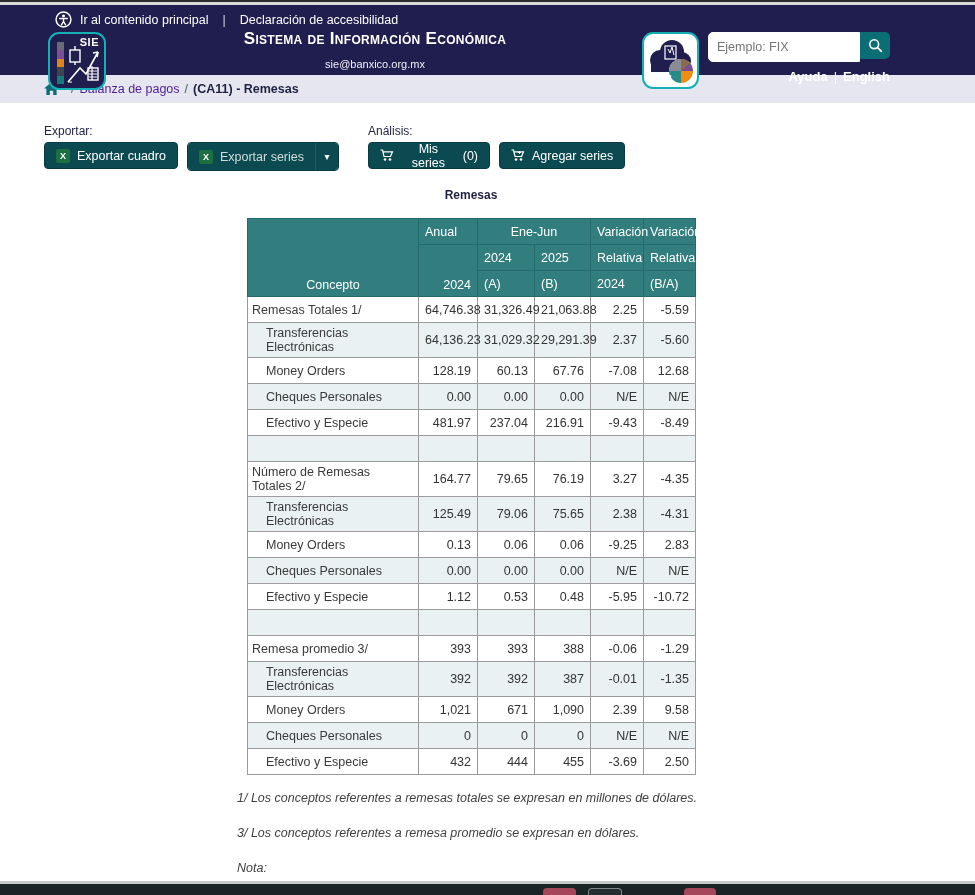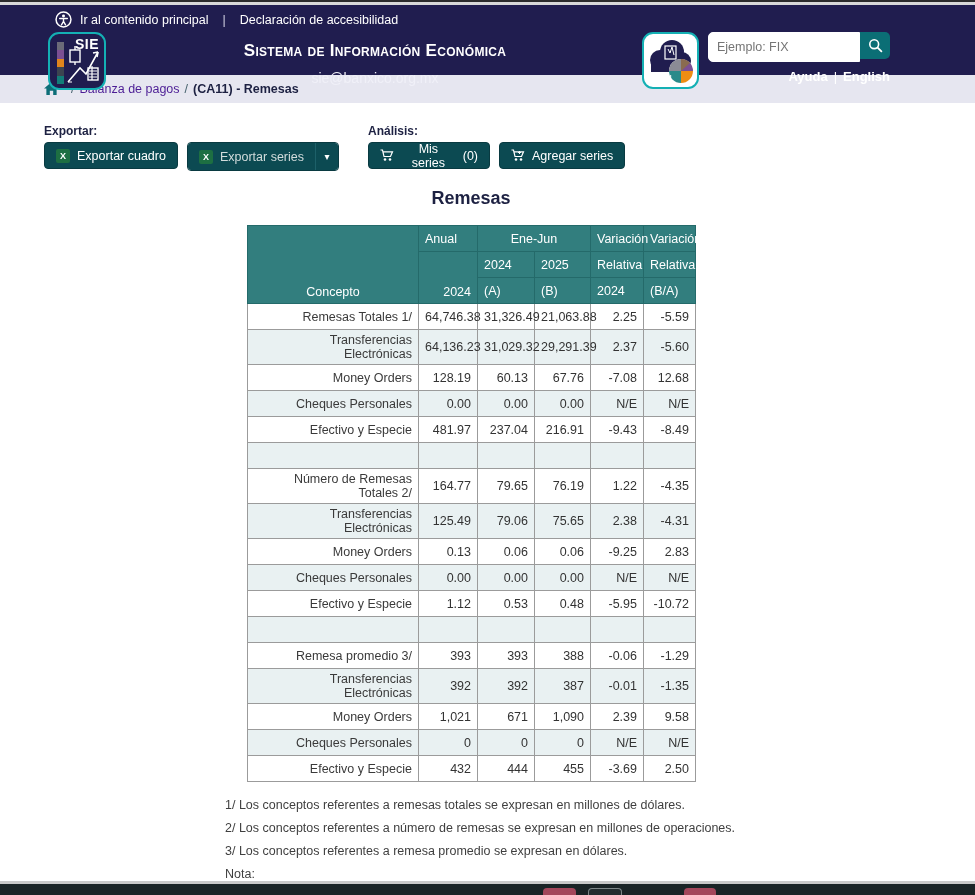--- a/index.html
+++ b/index.html
@@ -14,28 +14,28 @@
 
   
   .main-header { position:relative; height:70px; background:#201d4f; color:#fff; }
   .skip-row { position:absolute; top:6px; left:55px; display:flex; align-items:center; gap:8px; font-size:12.5px; }
   .skip-row .sep { margin:0 6px; color:#cfcfe0; }
   .skip-row a { color:#fff; text-decoration:none; }
   .acc-icon { display:inline-flex; width:17px; height:17px; }
 
   .sie-logo { position:absolute; top:27px; left:48px; width:58px; height:58px;
     background:#201d4f; border:2px solid #14b0b4; border-radius:11px; overflow:hidden; }
-  .sie-logo .sie-text { position:absolute; top:2px; right:5px; font-size:14px; font-weight:bold; color:#fff; letter-spacing:0.5px; }
+  .sie-logo .sie-text { position:absolute; top:2px; right:5px; font-size:11px; font-weight:bold; color:#fff; letter-spacing:0.5px; }
   .sie-logo .color-bar { position:absolute; top:8px; left:7px; width:7px; height:42px; display:flex; flex-direction:column; }
   .sie-logo .color-bar i { flex:1; }
   .sie-logo .chart { position:absolute; left:16px; top:10px; }
 
-  .title-block { position:absolute; top:36px; left:155px; width:440px; text-align:center; }
+  .title-block { position:absolute; top:24px; left:155px; width:440px; text-align:center; }
   .site-title { font-size:17px; font-weight:bold; font-variant:small-caps; letter-spacing:0.3px; color:#fff; }
-  .site-email { font-size:14px; margin-top:9px; color:#f0f0f8; }
+  .site-email { font-size:11px; margin-top:9px; color:#f0f0f8; }
 
   .header-right { position:absolute; top:27px; right:85px; display:flex; align-items:flex-start; gap:9px; }
   .api-logo { position:relative; width:57px; height:57px; background:#ffffff; border:2px solid #14b0b4; border-radius:11px; overflow:hidden; }
   .api-logo .api-text { position:absolute; bottom:6px; left:4px; font-size:6.5px; font-weight:bold; color:#fff; z-index:3; }
   .search-col { display:flex; flex-direction:column; align-items:flex-end; }
   .search-row { display:flex; }
   .search-input { width:152px; height:27px; border:1px solid #ffffff; border-radius:5px 0 0 5px;
     padding:14px 8px; font-size:12.5px; font-family:"Liberation Sans",sans-serif; color:#333; outline:none; }
   .search-btn { width:30px; height:27px; background:#0b6e75; border:none; border-radius:0 5px 5px 0;
     display:flex; align-items:center; justify-content:center; cursor:pointer; }
@@ -45,60 +45,60 @@
 
   
   .breadcrumb { height:28px; background:#e6e6f0; display:flex; align-items:center; padding-left:44px; font-size:12.5px; }
   .breadcrumb .home { display:inline-flex; margin-right:7px; }
   .breadcrumb .sep { color:#46626d; margin:0 5px; }
   .breadcrumb .parent { color:#4c1d95; text-decoration:none; }
   .breadcrumb .current { color:#1d2142; font-weight:bold; }
 
   
   .toolbar { display:flex; padding:21px 0 0 44px; }
-  .tool-group .group-label { font-size:12px; font-weight:bold; color:#1d2142; margin-bottom:4px; }
+  .tool-group .group-label { font-size:12px; font-weight:normal; color:#1d2142; margin-bottom:4px; }
   .btn-row { display:flex; gap:9px; }
   .tbtn { display:inline-flex; align-items:center; gap:7px; height:27px; padding:0 11px;
     background:#0c4a52; color:#fff; border:1px solid #093a41; border-radius:4px; font-size:12.5px; cursor:pointer;
     font-family:"Liberation Sans",sans-serif; }
   .split { display:inline-flex; border-radius:4px; overflow:hidden; border:1px solid #093a41; }
   .split .tbtn { border:none; border-radius:0; }
   .split .main-part { border-right:1px solid #1d6069; color:#d2dcdc; }
   .split .caret-part { width:22px; padding:0; justify-content:center; }
   .excel-icon { width:14px; height:14px; background:#1d6f42; border-radius:2px; color:#fff;
     font-size:9px; font-weight:bold; display:inline-flex; align-items:center; justify-content:center; }
   .group-analysis { margin-left:29px; }
   .btn-myseries { width:122px; justify-content:flex-start; }
   .btn-myseries .count { margin-left:auto; }
   .caret-glyph { font-size:10px; color:#fff; }
 
   
   .table-wrap { width:448px; margin:17px 0 0 247px; }
-  .table-title { text-align:center; font-size:18px; font-weight:bold; color:#1d2142; margin-bottom:16px; }
+  .table-title { text-align:center; font-size:12px; font-weight:bold; color:#1d2142; margin-bottom:16px; }
   table.data { border-collapse:collapse; width:448px; font-size:12.5px; color:#333; table-layout:fixed; }
   table.data col.c-label { width:171px; }
   table.data col.c-anual { width:59px; }
   table.data col.c-a { width:57px; }
   table.data col.c-b { width:56px; }
   table.data col.c-v1 { width:53px; }
   table.data col.c-v2 { width:52px; }
   table.data th { background:#327e7e; color:#fff; font-weight:normal; border:1px solid #246a6a;
     padding:4px 6px; text-align:left; height:26px; }
   table.data th.center { text-align:center; }
   table.data th.bottom { vertical-align:bottom; }
   table.data th.right { text-align:right; }
   table.data td { border:1px solid #9b9b9b; padding:3px 6px; height:26px; }
   table.data td.num { text-align:right; }
-  table.data td.label { text-align:right; padding-left:4px; color:#3a3a3a; }
+  table.data td.label { text-align:left; padding-left:4px; color:#3a3a3a; }
   table.data td.label.indent { padding-left:18px; }
   table.data tbody tr:nth-child(even) { background:#e9f1f2; }
 
   
   .footnotes { margin:12px 0 0 225px; font-size:12.5px; color:#3f3f3f; }
-  .footnotes p { margin:0; line-height:23px; }
+  .footnotes p { margin:12px; line-height:23px;font-style:italic; }
 
   
   .bottom-bar { position:absolute; bottom:0; left:0; width:975px; height:14px;
     background:#1a2426; border-top:3px solid #c9c9c9; }
   .sliver { position:absolute; bottom:0; height:7px; border-radius:4px 4px 0 0; }
   .sliver.red1 { left:543px; width:33px; background:#a4475b; }
   .sliver.gray { left:588px; width:34px; background:#242e30; border:1px solid #7e8788; border-bottom:none; }
   .sliver.red2 { left:684px; width:32px; background:#a4475b; }
 </style>
 </head>
@@ -326,21 +326,21 @@
           <td class="num"></td>
           <td class="num"></td>
           <td class="num"></td>
           <td class="num"></td>
         </tr>
         <tr>
           <td class="label">Número de Remesas Totales 2/</td>
           <td class="num">164.77</td>
           <td class="num">79.65</td>
           <td class="num">76.19</td>
-          <td class="num">1.22</td>
+          <td class="num">3.27</td>
           <td class="num">-4.35</td>
         </tr>
         <tr>
           <td class="label indent">Transferencias Electrónicas</td>
           <td class="num">125.49</td>
           <td class="num">79.06</td>
           <td class="num">75.65</td>
           <td class="num">2.38</td>
           <td class="num">-4.31</td>
         </tr>
@@ -415,21 +415,20 @@
           <td class="num">455</td>
           <td class="num">-3.69</td>
           <td class="num">2.50</td>
         </tr>
       </tbody>
   </table>
 </div>
 
 <div class="footnotes">
   <p>1/ Los conceptos referentes a remesas totales se expresan en millones de dólares.</p>
-  <p>2/ Los conceptos referentes a número de remesas se expresan en millones de operaciones.</p>
   <p>3/ Los conceptos referentes a remesa promedio se expresan en dólares.</p>
   <p>Nota:</p>
 
 </div>
 
 <div class="bottom-bar">
   <span class="sliver red1"></span>
   <span class="sliver gray"></span>
   <span class="sliver red2"></span>
 </div>

